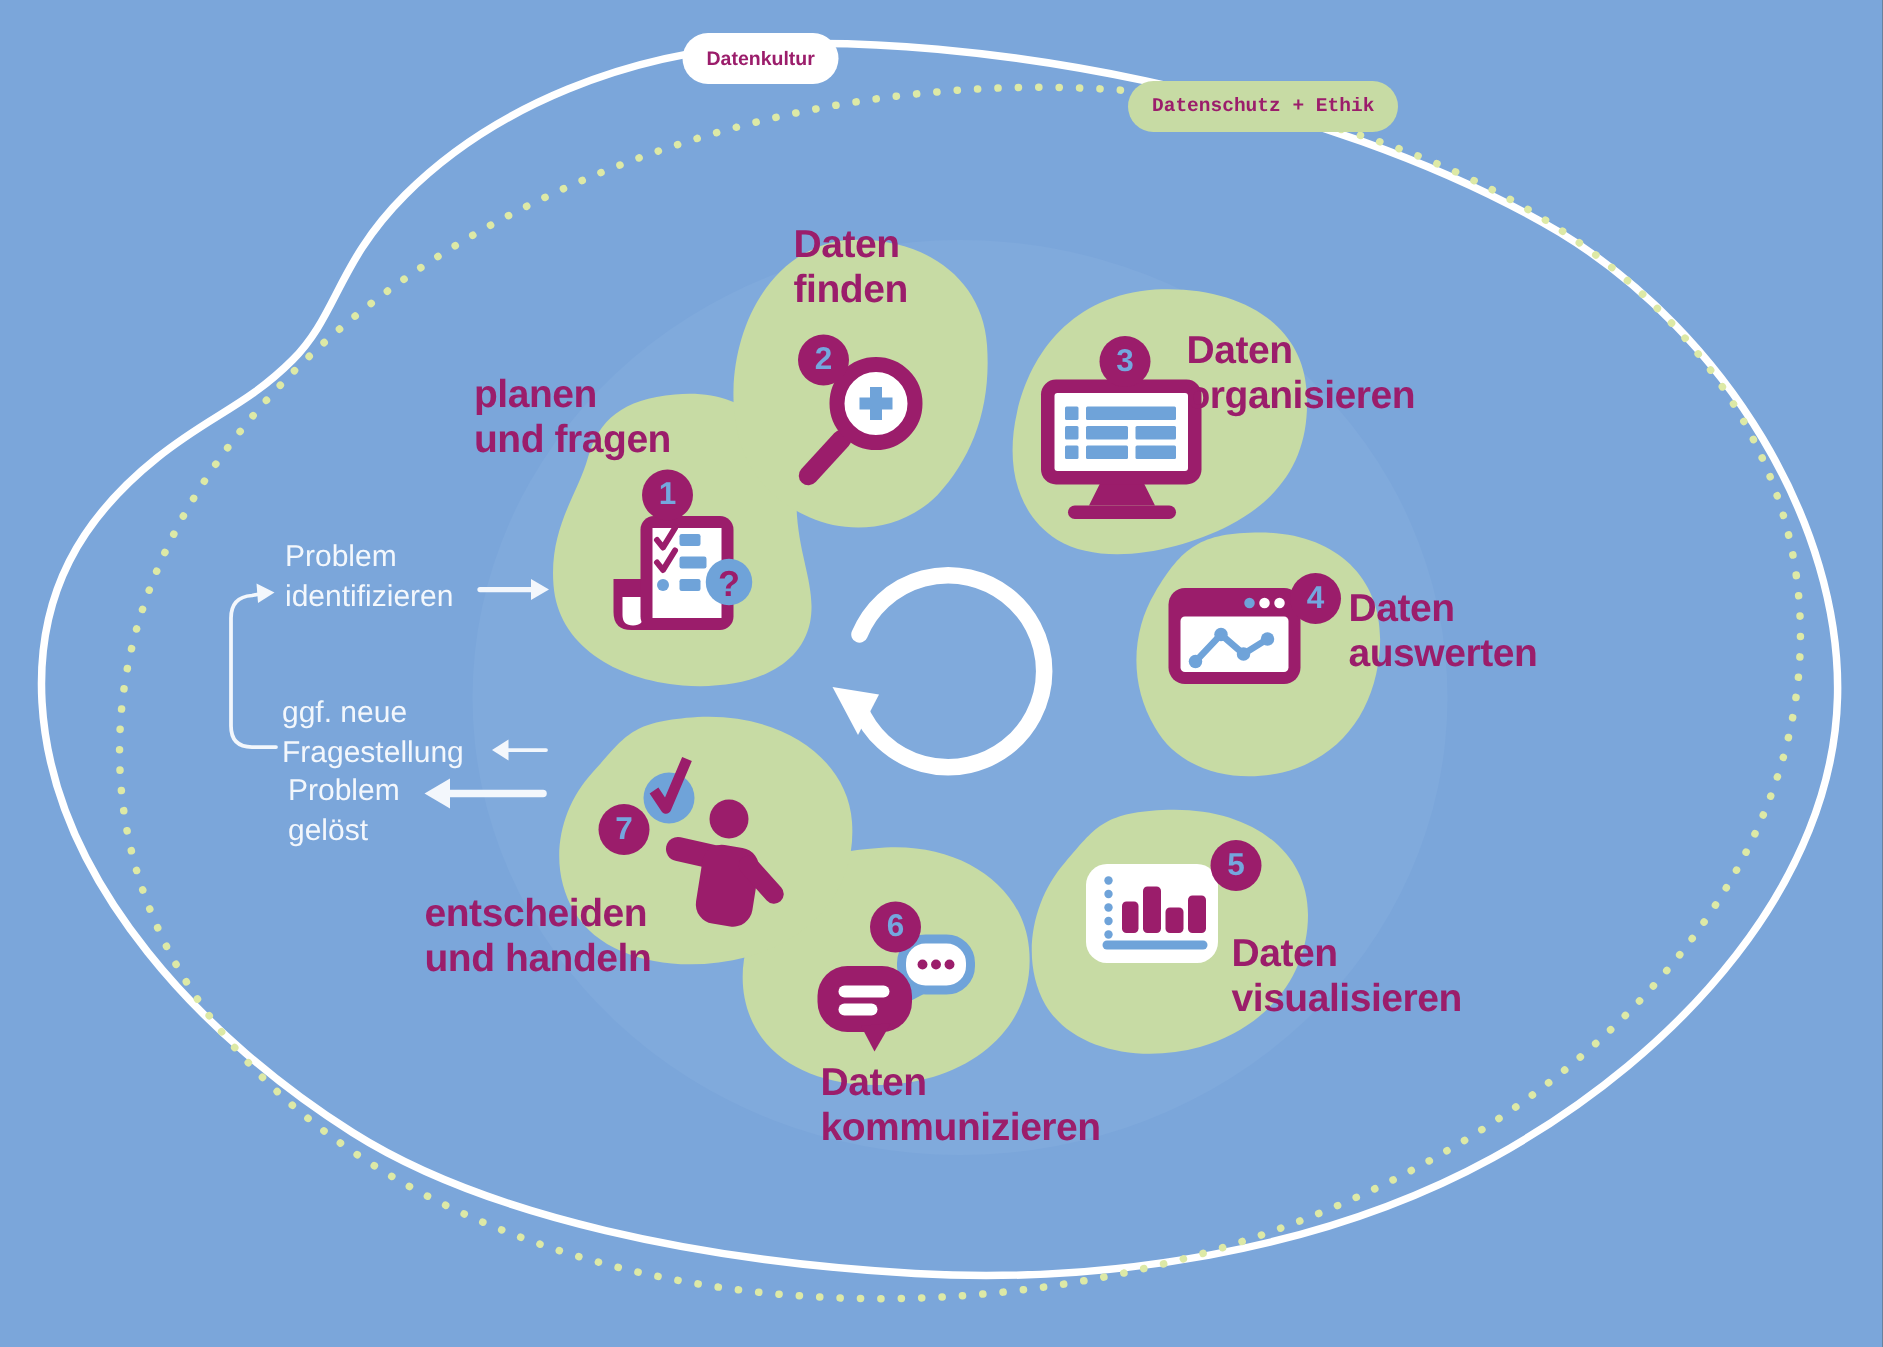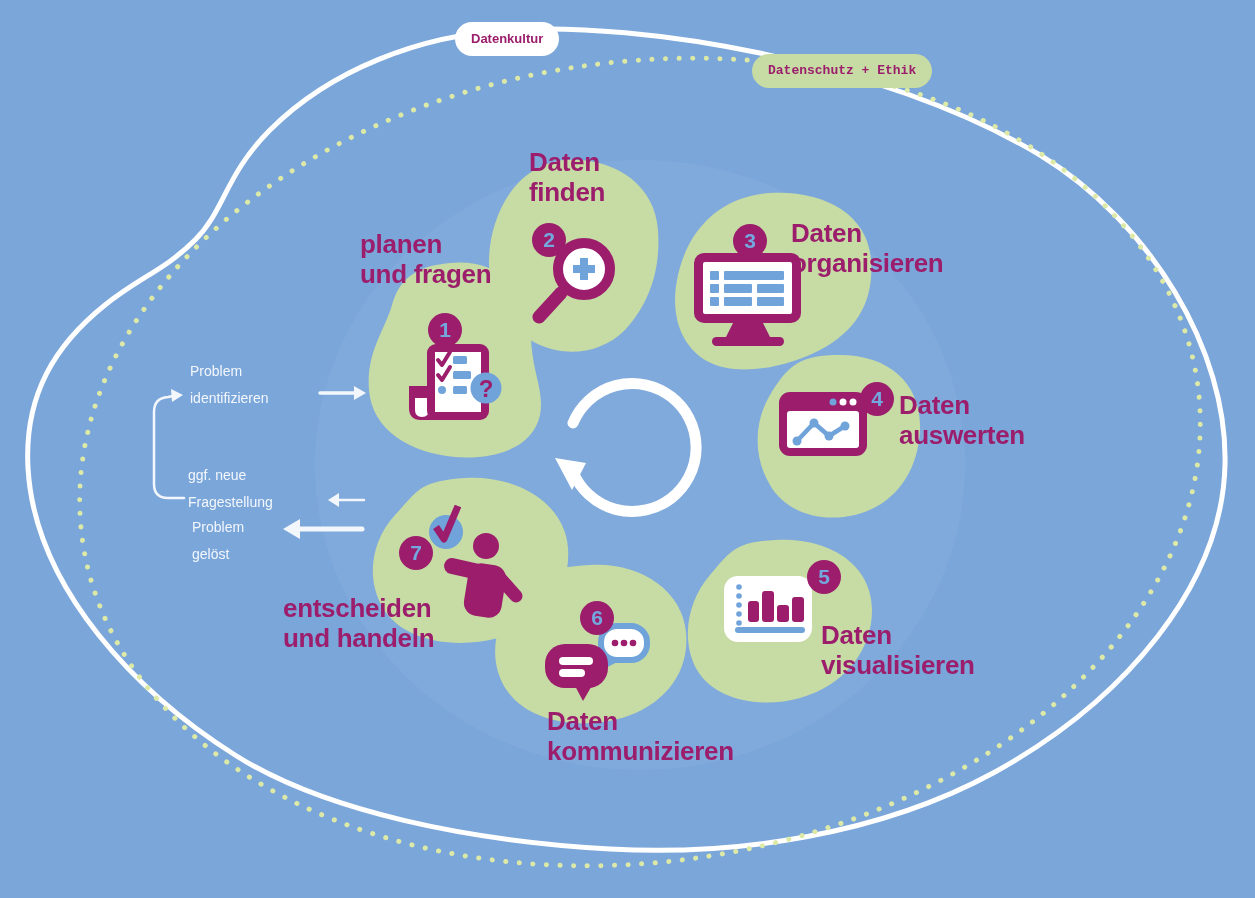--- a/index.html
+++ b/index.html
@@ -9,21 +9,21 @@
     font-family:"Liberation Sans", sans-serif;
   }
   #vector-layer{position:absolute;left:0;top:0;}
   .label{
     position:absolute; color:#9B1D6B; font-weight:bold;
     font-size:26px; line-height:30px; letter-spacing:-0.3px;
     white-space:pre-line;
   }
   .annot{
     position:absolute; color:#F3F7FC; font-weight:normal;
-    font-size:14px; line-height:27px; white-space:pre-line;
+    font-size:20px; line-height:27px; white-space:pre-line;
   }
   .badge{
     position:absolute; width:34px; height:34px; border-radius:50%;
     background:#9B1D6B; color:#74A7DE; text-align:center;
     font-weight:bold; font-size:21px; line-height:34px;
   }
   .pill{
     position:absolute; height:34px; border-radius:18px; padding:0 16px;
     color:#9B1D6B; font-weight:bold; font-size:13px; line-height:34px;
     white-space:nowrap;
@@ -175,21 +175,21 @@
       <circle cx="486" cy="546" r="13" fill="#9B1D6B"></circle>
       <path d="M 452 566 L 483 573" stroke="#9B1D6B" stroke-width="16" stroke-linecap="round"></path>
       <rect x="466" y="564" width="38" height="53" rx="13" fill="#9B1D6B" transform="rotate(9 485 590)"></rect>
       <path d="M 499 577 L 516 596" stroke="#9B1D6B" stroke-width="13" stroke-linecap="round"></path>
     </g>
   </svg>
 
   <div class="pill pill-white" style="left:455px; top:22px;">Datenkultur</div>
   <div class="pill pill-green" style="left:752px; top:54px;">Datenschutz + Ethik</div>
 
-  <div class="label" style="left:316px; top:229px;margin-left:44px;">planen
+  <div class="label" style="left:316px; top:247px;">planen
 und fragen</div>
   <div class="label" style="left:529px; top:147px;">Daten
 finden</div>
   <div class="label" style="left:791px; top:218px;">Daten
 organisieren</div>
   <div class="label" style="left:899px; top:390px;">Daten
 auswerten</div>
   <div class="label" style="left:821px; top:620px;">Daten
 visualisieren</div>
   <div class="label" style="left:547px; top:706px;">Daten

